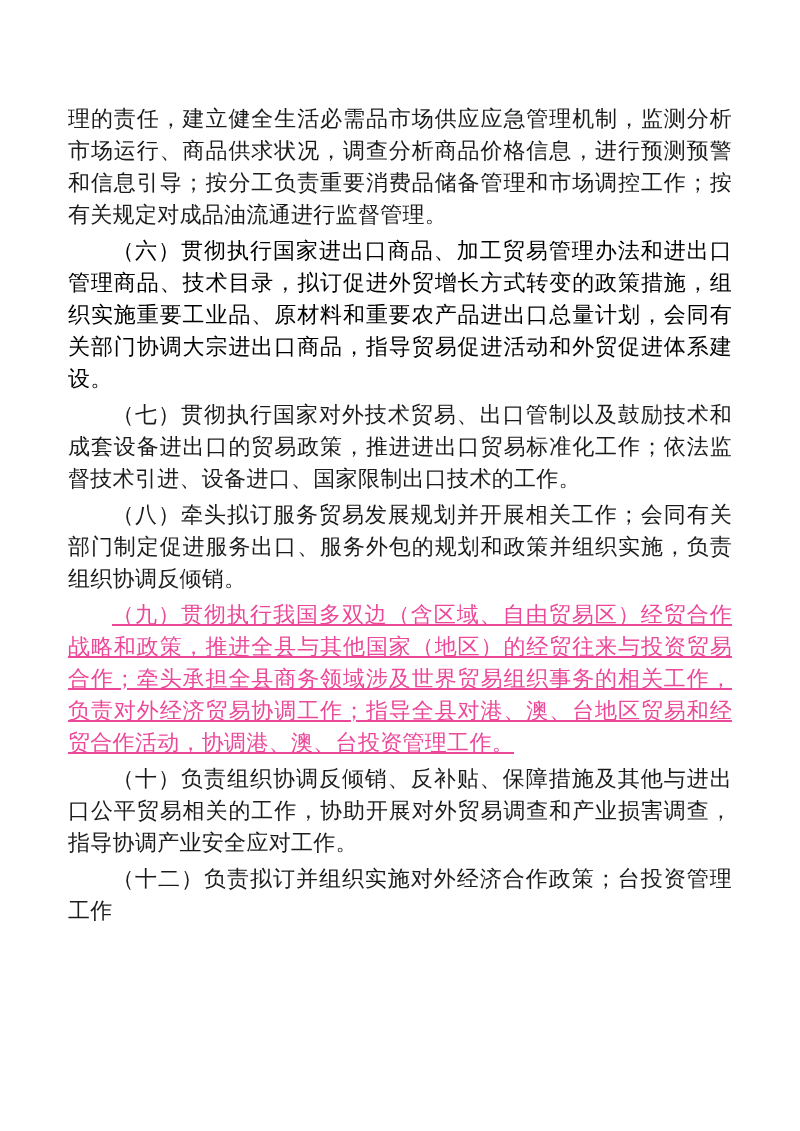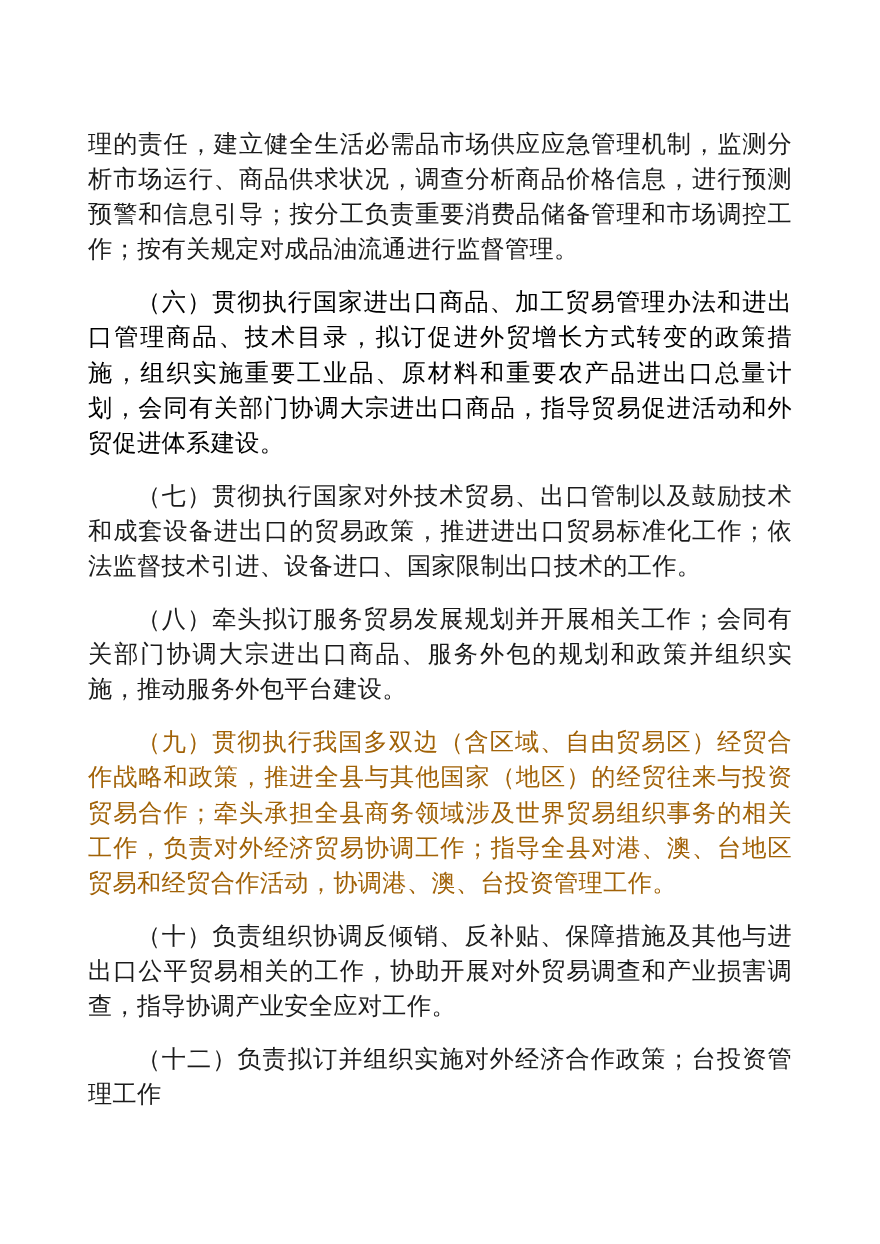--- a/index.html
+++ b/index.html
@@ -14,21 +14,21 @@
     background: #ffffff;
     overflow: hidden;
   }
   .content {
     position: absolute;
     left: 64px;
     top: 99px;
     width: 672px;
   }
   p.para {
-    margin: 16px;
+    margin: 4px;
     padding: 0;
     font-family: "Liberation Serif", "DejaVu Serif", serif;
     font-size: 22px;
     line-height: 32px;
     letter-spacing: 0.3px;
     text-align: justify;
     text-indent: 2em;
     color: #1b1b1b;
     word-break: break-all;
   }
@@ -37,18 +37,18 @@
   }
 </style>
 </head>
 <body style="background: rgb(255, 255, 255);">
 
 <div class="page">
   <div class="content">
     <p class="para continuation" style="color: rgb(27, 27, 27);">理的责任，建立健全生活必需品市场供应应急管理机制，监测分析市场运行、商品供求状况，调查分析商品价格信息，进行预测预警和信息引导；按分工负责重要消费品储备管理和市场调控工作；按有关规定对成品油流通进行监督管理。</p>
     <p class="para" style="color: #000000;">（六）贯彻执行国家进出口商品、加工贸易管理办法和进出口管理商品、技术目录，拟订促进外贸增长方式转变的政策措施，组织实施重要工业品、原材料和重要农产品进出口总量计划，会同有关部门协调大宗进出口商品，指导贸易促进活动和外贸促进体系建设。</p>
     <p class="para" style="color: rgb(27, 27, 27);">（七）贯彻执行国家对外技术贸易、出口管制以及鼓励技术和成套设备进出口的贸易政策，推进进出口贸易标准化工作；依法监督技术引进、设备进口、国家限制出口技术的工作。</p>
-    <p class="para" style="color: rgb(27, 27, 27);">（八）牵头拟订服务贸易发展规划并开展相关工作；会同有关部门协调大宗进出口商品、服务外包的规划和政策并组织实施，推动服务外包平台建设。</p>
-    <p class="para" style="color: #a16207;">（九）贯彻执行我国多双边（含区域、自由贸易区）经贸合作战略和政策，推进全县与其他国家（地区）的经贸往来与投资贸易合作；牵头承担全县商务领域涉及世界贸易组织事务的相关工作，负责对外经济贸易协调工作；指导全县对港、澳、台地区贸易和经贸合作活动，协调港、澳、台投资管理工作。</p>
+    <p class="para" style="color: rgb(27, 27, 27);">（八）牵头拟订服务贸易发展规划并开展相关工作；会同有关部门制定促进服务出口、服务外包的规划和政策并组织实施，负责组织协调反倾销。</p>
+    <p class="para" style="color: #ec4899; text-decoration: underline;">（九）贯彻执行我国多双边（含区域、自由贸易区）经贸合作战略和政策，推进全县与其他国家（地区）的经贸往来与投资贸易合作；牵头承担全县商务领域涉及世界贸易组织事务的相关工作，负责对外经济贸易协调工作；指导全县对港、澳、台地区贸易和经贸合作活动，协调港、澳、台投资管理工作。</p>
     <p class="para" style="color: rgb(27, 27, 27);">（十）负责组织协调反倾销、反补贴、保障措施及其他与进出口公平贸易相关的工作，协助开展对外贸易调查和产业损害调查，指导协调产业安全应对工作。</p>
     <p class="para" style="color: rgb(27, 27, 27);">（十二）负责拟订并组织实施对外经济合作政策；台投资管理工作</p>
   </div>
 </div>
 
 </body></html>

